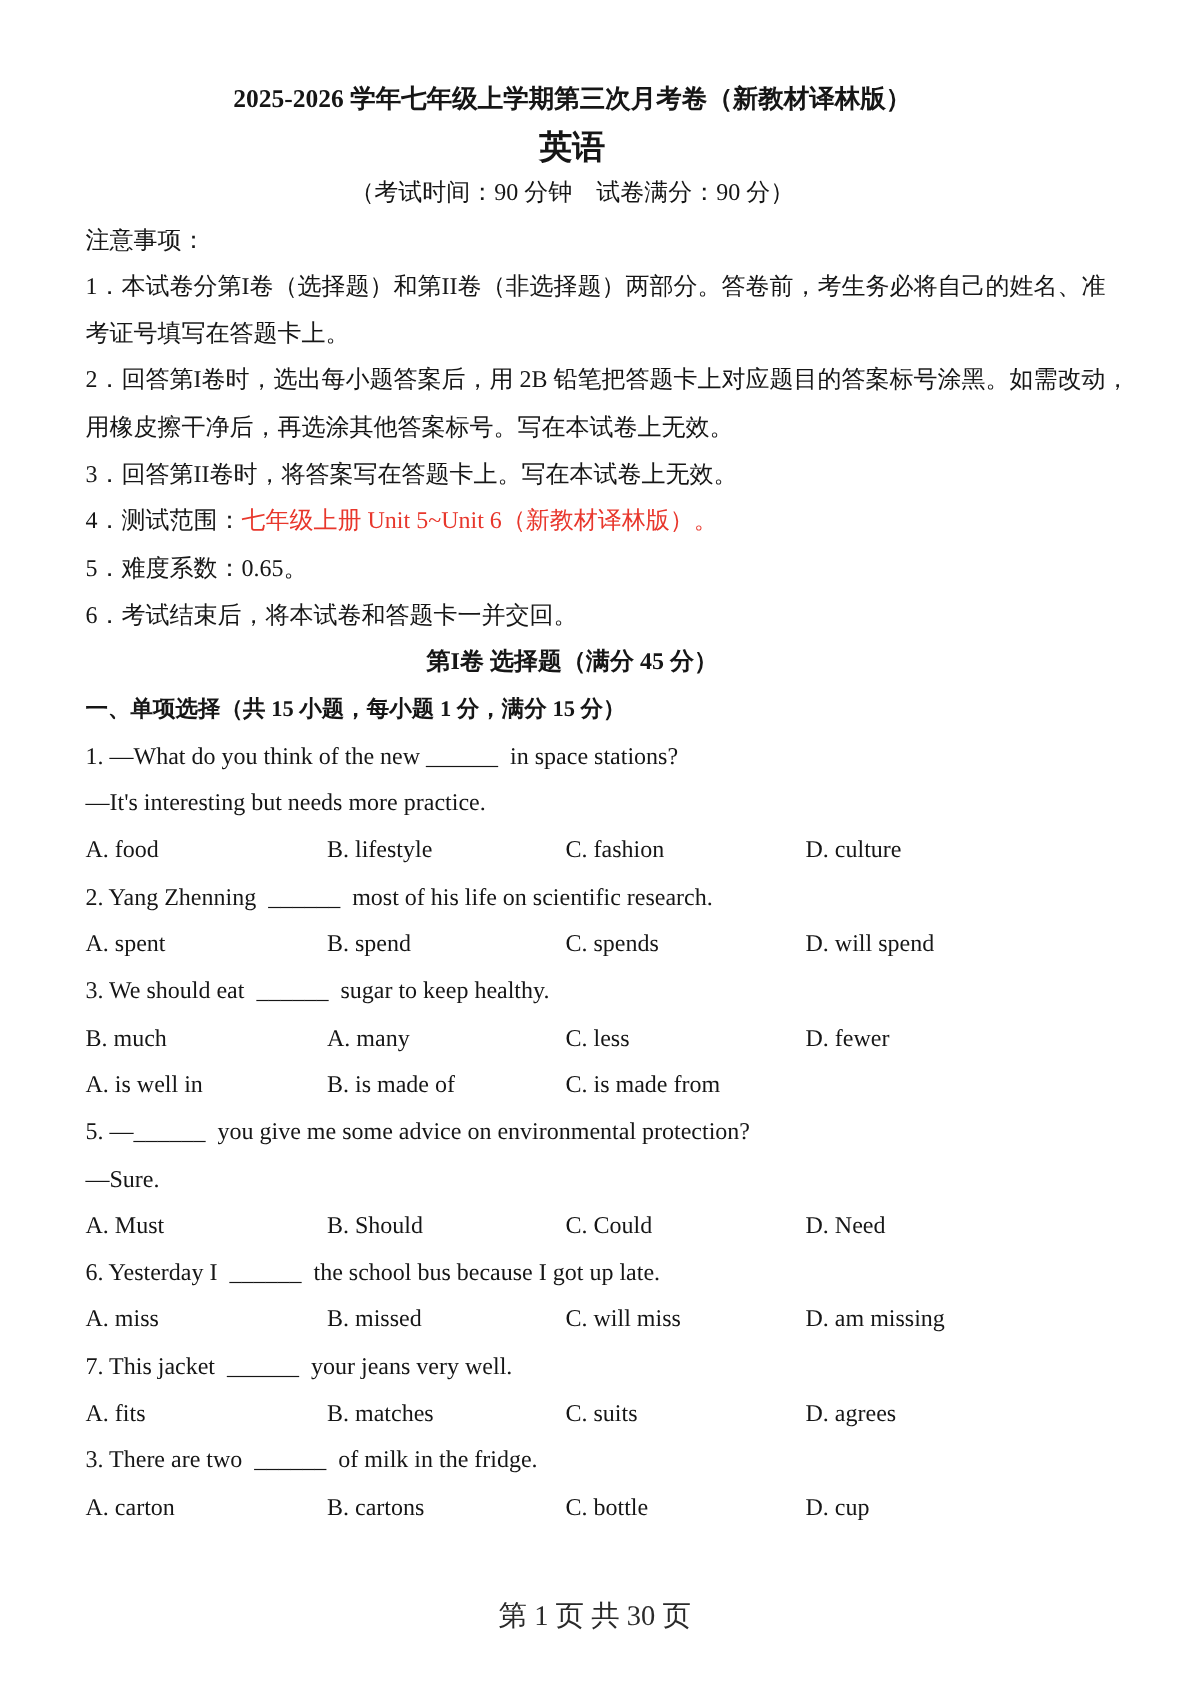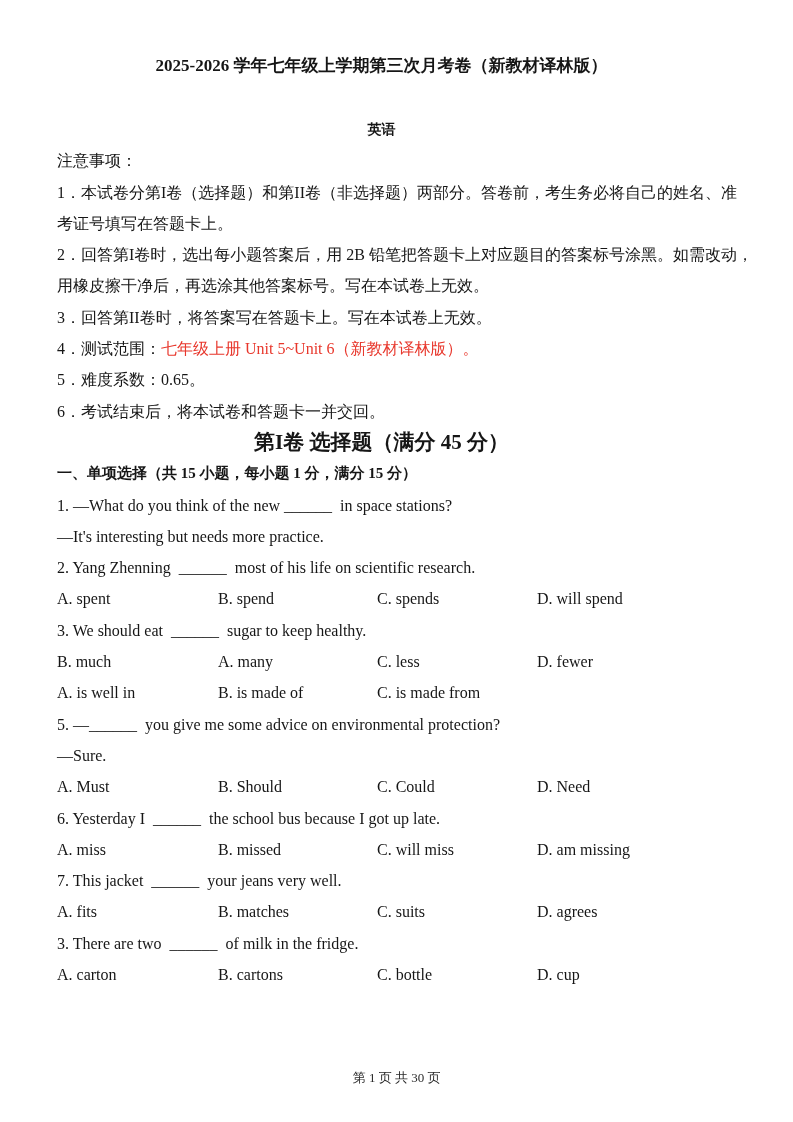--- a/index.html
+++ b/index.html
@@ -25,64 +25,71 @@
     line-height: 32px;
     white-space: pre;
   }
   .line {
     font-size: 16px;
     line-height: 31.3px;
     white-space: pre;
   }
   .center { text-align: center; }
   .bold { font-weight: bold; }
-  .subject { font-size: 14px; margin-top: 32px; }
-  .part-heading { font-size: 21px; }
+  .subject { font-size: 22px; }
+  .part-heading { font-size: 16px; }
   .section-heading { font-size: 15px; }
   .red { color: #e8372c; }
   .options-row {
     display: grid;
     grid-template-columns: 161px 159px 160px 199px;
   }
   .opt { white-space: pre; }
   .footer {
     position: absolute;
     left: 0;
     top: 1062px;
     width: 793px;
     text-align: center;
-    font-size: 13px;
+    font-size: 19px;
     line-height: 31px;
     white-space: pre;
     color: #2a2a2a;
   }
 </style>
 </head>
 <body>
 
 <div class="page">
 
   <div class="doc-title">2025-2026 学年七年级上学期第三次月考卷（新教材译林版）</div>
   <div class="line center bold subject">英语</div>
+  <div class="line center">（考试时间：90 分钟　试卷满分：90 分）</div>
 
   <div class="line">注意事项：</div>
   <div class="line">1．本试卷分第I卷（选择题）和第II卷（非选择题）两部分。答卷前，考生务必将自己的姓名、准</div>
   <div class="line">考证号填写在答题卡上。</div>
   <div class="line">2．回答第I卷时，选出每小题答案后，用 2B 铅笔把答题卡上对应题目的答案标号涂黑。如需改动，</div>
   <div class="line">用橡皮擦干净后，再选涂其他答案标号。写在本试卷上无效。</div>
   <div class="line">3．回答第II卷时，将答案写在答题卡上。写在本试卷上无效。</div>
   <div class="line"><span>4．测试范围：</span><span class="red">七年级上册 Unit 5~Unit 6（新教材译林版）。</span></div>
   <div class="line">5．难度系数：0.65。</div>
   <div class="line">6．考试结束后，将本试卷和答题卡一并交回。</div>
 
   <div class="line center bold part-heading">第I卷 选择题（满分 45 分）</div>
   <div class="line bold section-heading">一、单项选择（共 15 小题，每小题 1 分，满分 15 分）</div>
 
   <div class="line">1. —What do you think of the new ______  in space stations?</div>
   <div class="line">—It's interesting but needs more practice.</div>
+  <div class="line options-row">
+    <span class="opt">A. food</span>
+    <span class="opt">B. lifestyle</span>
+    <span class="opt">C. fashion</span>
+    <span class="opt">D. culture</span>
+  </div>
 
   <div class="line">2. Yang Zhenning  ______  most of his life on scientific research.</div>
   <div class="line options-row">
     <span class="opt">A. spent</span>
     <span class="opt">B. spend</span>
     <span class="opt">C. spends</span>
     <span class="opt">D. will spend</span>
   </div>
 
   <div class="line">3. We should eat  ______  sugar to keep healthy.</div>

